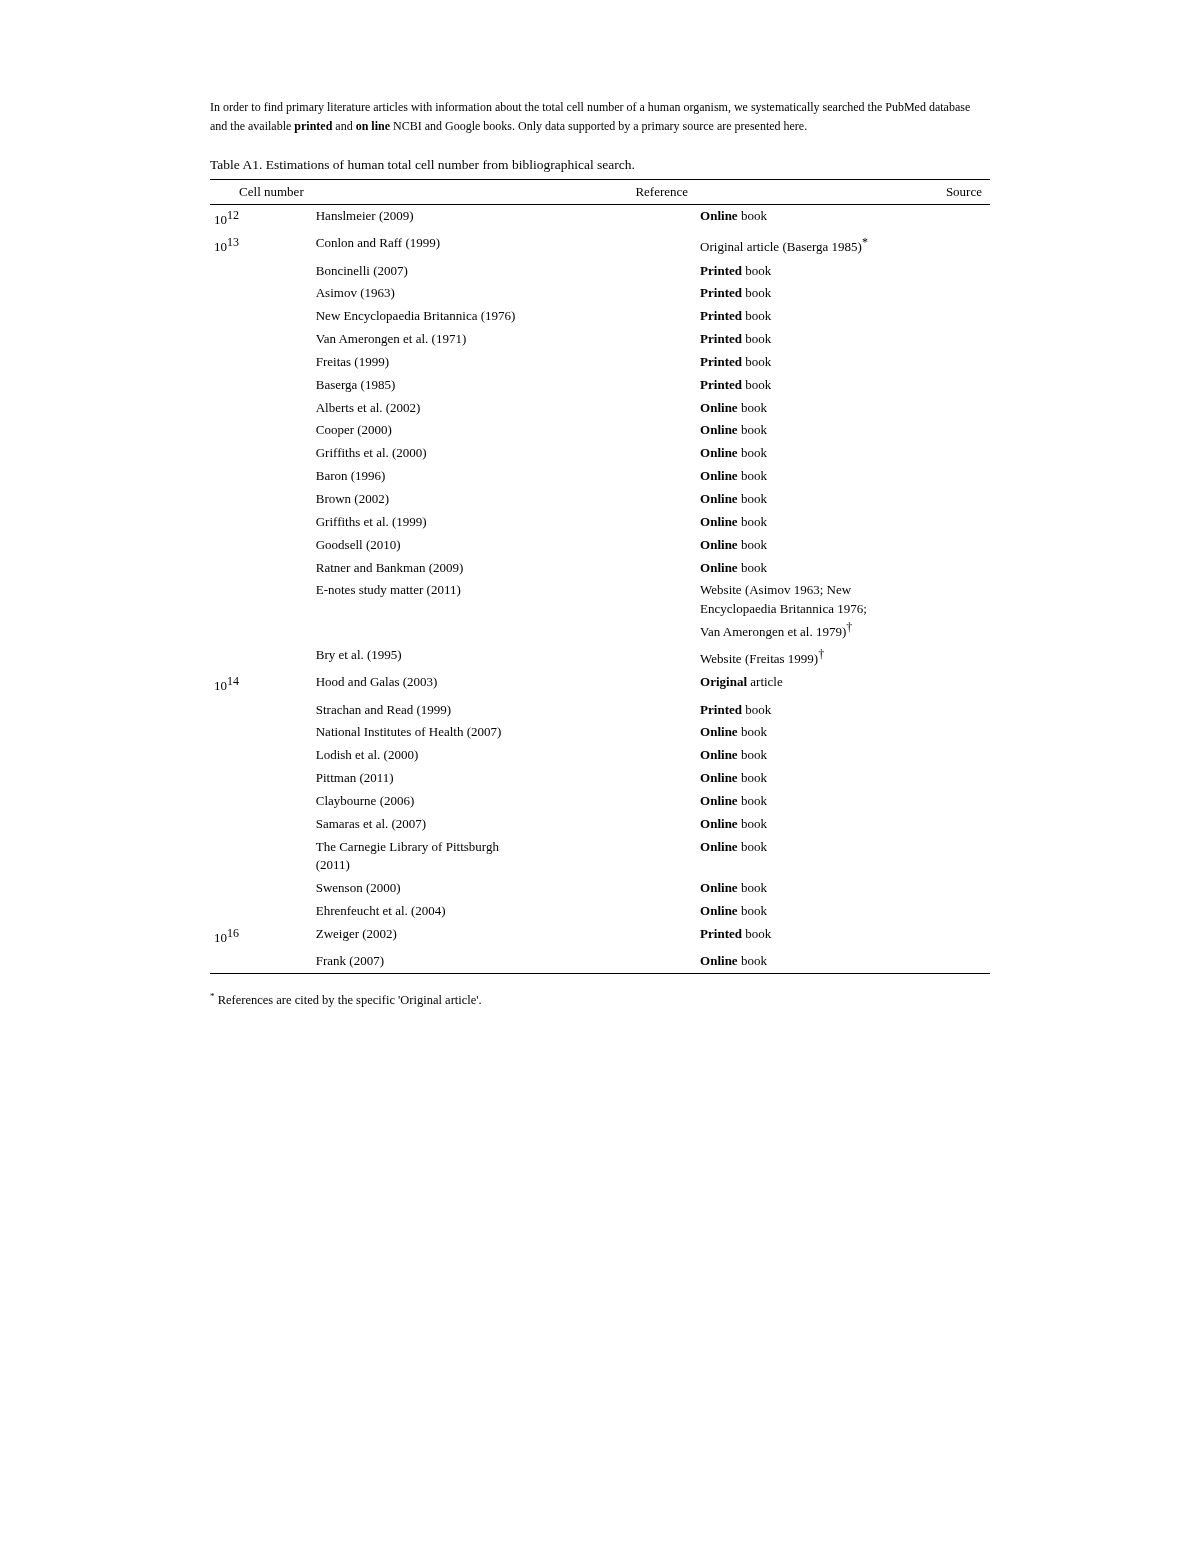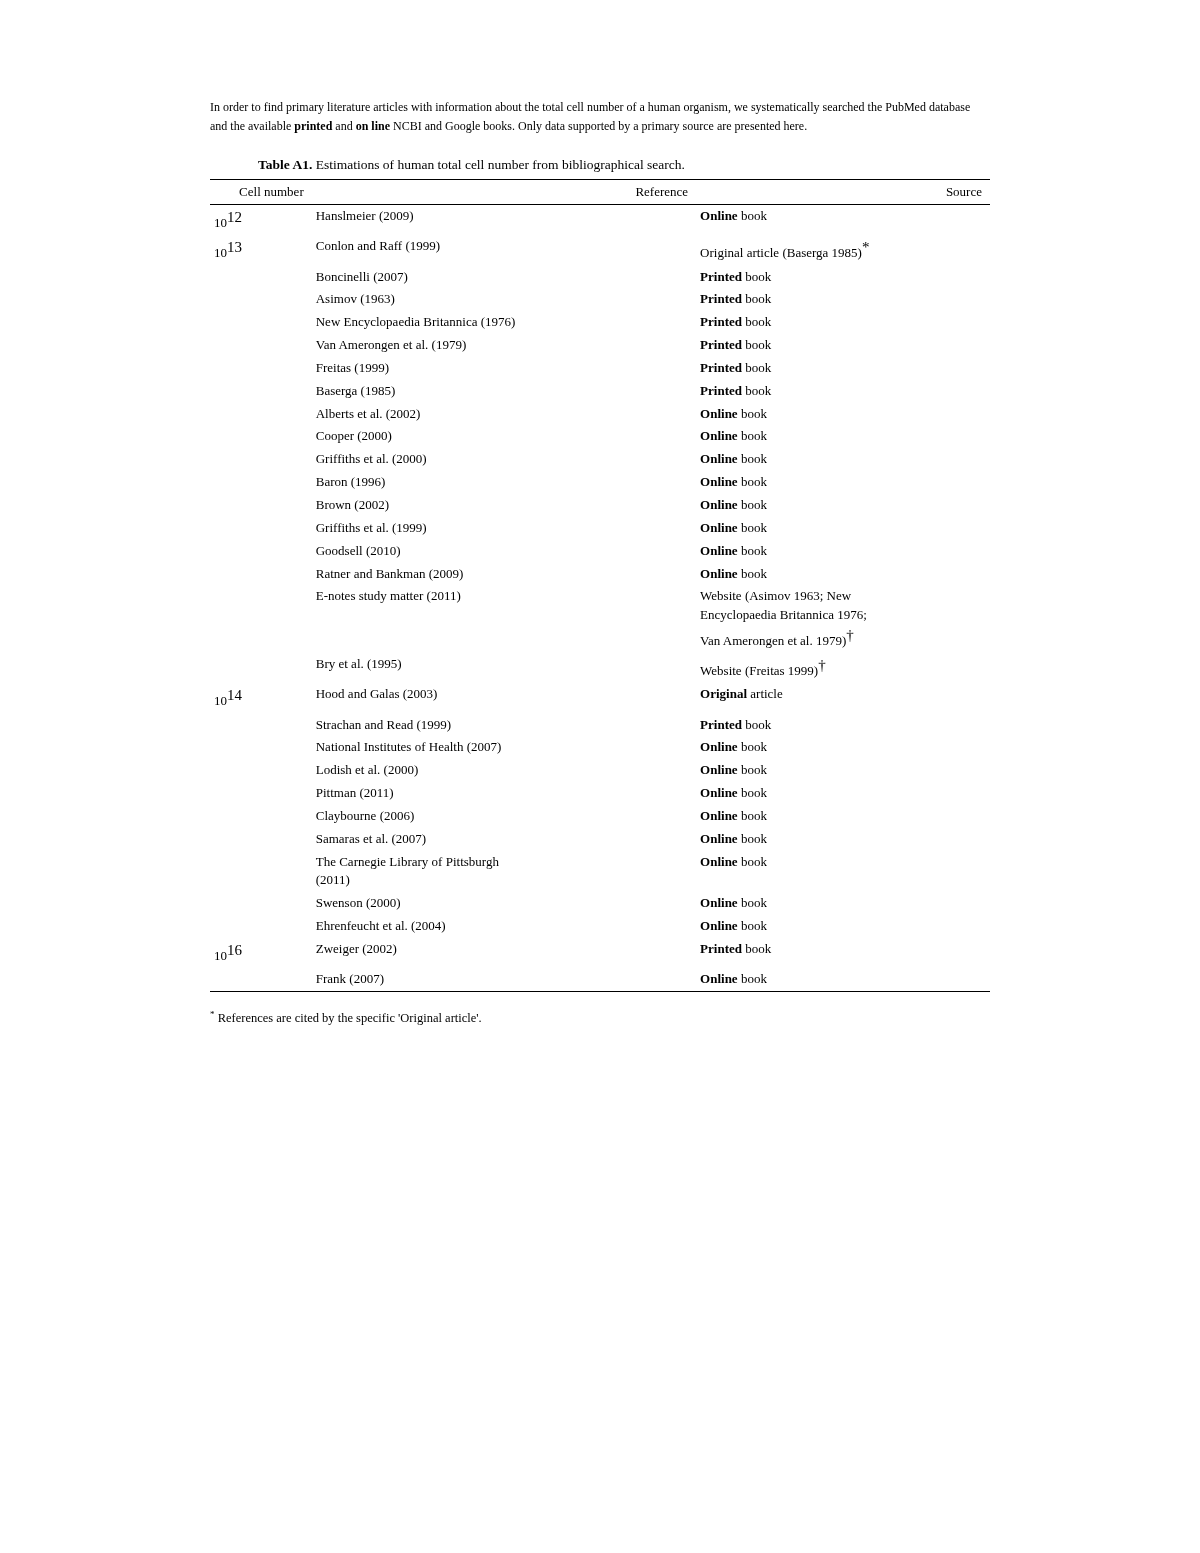--- a/index.html
+++ b/index.html
@@ -27,22 +27,21 @@
       margin-bottom: 22px;
     }
     .intro-text b {
       font-weight: bold;
     }
     .table-caption {
       font-size: 13.5px;
       margin-bottom: 6px;
     }
     .table-caption b {
-      font-weight: bold;
-      margin-left: 48px;
+      font-weight: normal;
     }
     table {
       width: 100%;
       border-collapse: collapse;
       font-size: 13px;
       margin-bottom: 14px;
     }
     table thead tr th {
       border-top: 1.5px solid #000;
       border-bottom: 1px solid #000;
@@ -62,21 +61,21 @@
     .cell-number-col {
       width: 90px;
     }
     .reference-col {
       width: 340px;
     }
     .source-col {
       width: 260px;
     }
     sup {
-      font-size: 15px;
+      font-size: 12px;
     }
     .footnote {
       font-size: 12.5px;
       margin-top: 16px;
       line-height: 1.5;
     }
     .footnote sup {
       font-size: 9px;
     }
   </style>
@@ -127,21 +126,21 @@
           <td>Asimov (1963)</td>
           <td><b>Printed</b> book</td>
         </tr>
         <tr>
           <td></td>
           <td>New Encyclopaedia Britannica (1976)</td>
           <td><b>Printed</b> book</td>
         </tr>
         <tr>
           <td></td>
-          <td>Van Amerongen et al. (1979)</td>
+          <td>Van Amerongen et al. (1971)</td>
           <td><b>Printed</b> book</td>
         </tr>
         <tr>
           <td></td>
           <td>Freitas (1999)</td>
           <td><b>Printed</b> book</td>
         </tr>
         <tr>
           <td></td>
           <td>Baserga (1985)</td>

